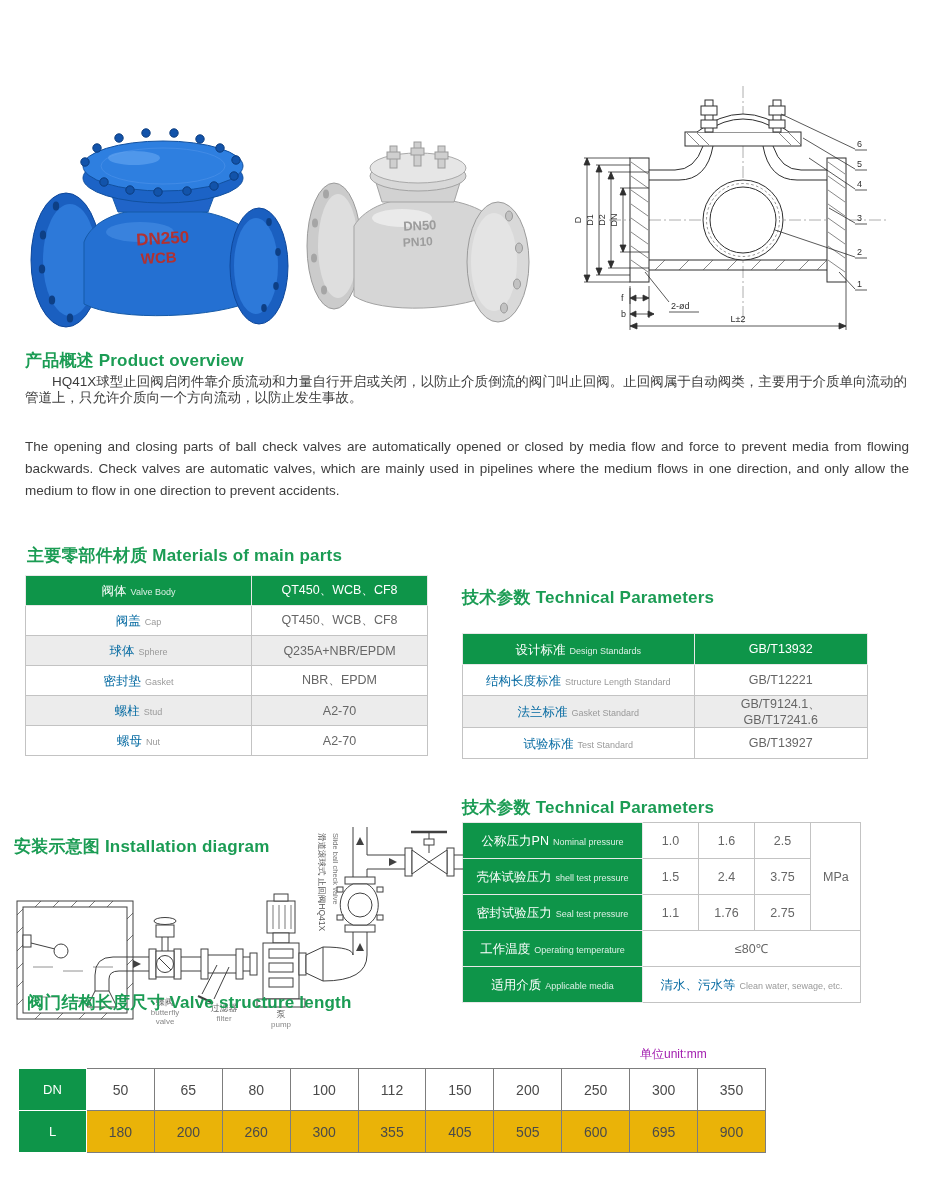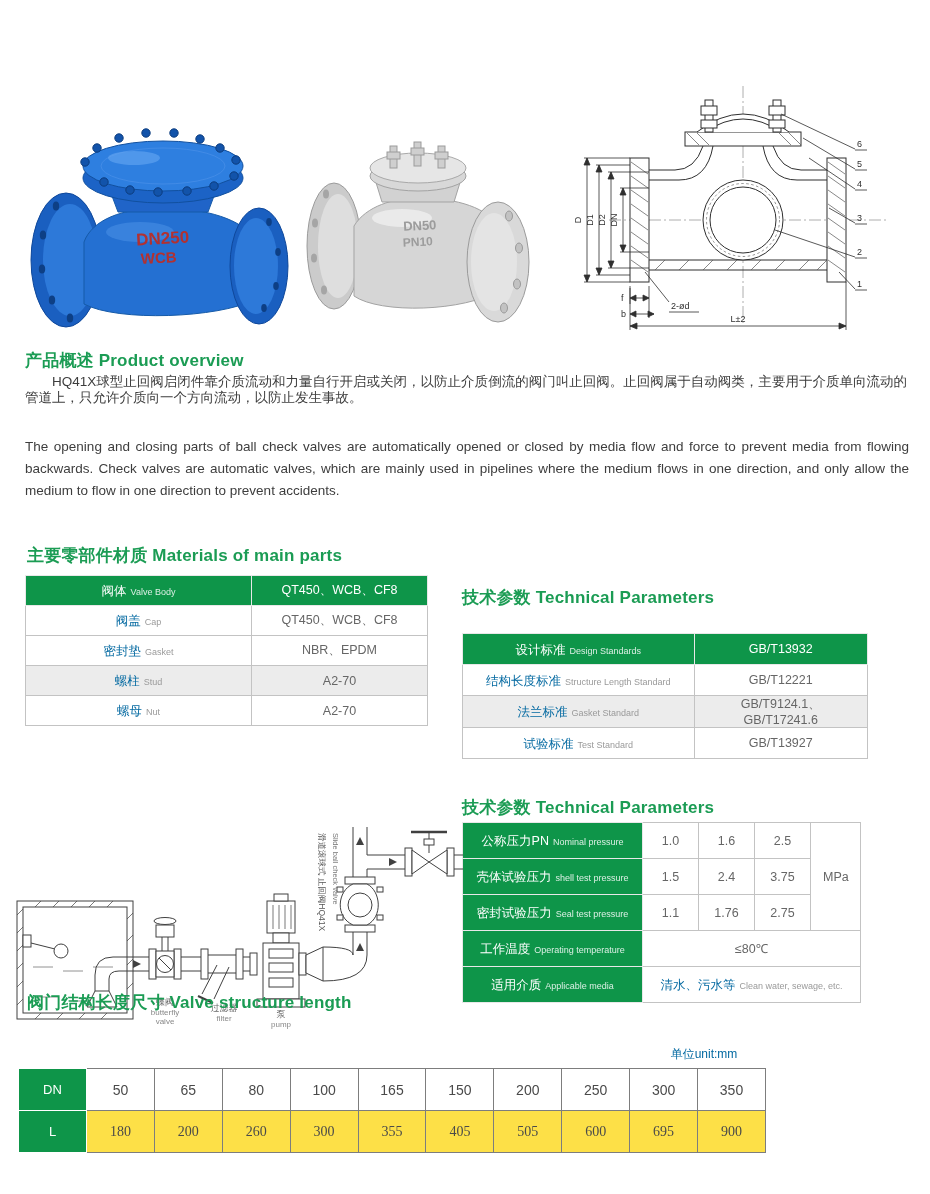--- a/index.html
+++ b/index.html
@@ -17,22 +17,22 @@
   tr.green td, td.green{background:#0e9549;border-color:#e8e8e8;}
   tr.green .cn-lab, td.green .cn-lab{color:#fff;}
   tr.green .en-lab, td.green .en-lab{color:rgba(255,255,255,.85);}
   tr.green .val{color:#fff;}
   tr.gray td.data{background:#ececec;}
   .mat td{height:29px;}
   .std td{height:30px;margin-top:42px;}
   .pr td{height:35px;margin-left:30px;}
   .len td{height:41px;border-color:#7d7d7d;font-size:14px;color:#4a4a4a;}
   .len td.green{border-color:#fff;background:#0e9549;color:#fff;font-size:13px;}
-  .len tr.gray td.data{background:#fde047;font-family:Liberation Serif, serif;}
-  .unit-note{position:absolute;font-size:12px;color:#0369a1;text-align:center;}
+  .len tr.gray td.data{background:#eab308;}
+  .unit-note{position:absolute;font-size:12px;color:#a21caf;text-align:left;}
   svg text{font-family:"Liberation Sans",sans-serif;}
 </style>
 </head>
 <body>
 
 <div class="page">
 
   <svg class="abs" style="left:22px;top:92px;" width="282" height="248" viewBox="0 0 282 248">
     <g>
       <ellipse cx="44" cy="168" rx="35" ry="67" fill="#1a5fc0" stroke="#0f489b"></ellipse>
@@ -198,20 +198,24 @@
   <table class="mat" style="left:25px;top:575px;width:403px;">
     <tbody>
         <tr class="green">
       <td style="width:50%"><span class="cn-lab">阀体</span><span class="en-lab">Valve Body</span></td>
       <td class="val">QT450、WCB、CF8</td>
     </tr>
     <tr>
       <td><span class="cn-lab">阀盖</span><span class="en-lab">Cap</span></td>
       <td class="val">QT450、WCB、CF8</td>
     </tr>
+    <tr class="gray">
+      <td class="data"><span class="cn-lab">球体</span><span class="en-lab">Sphere</span></td>
+      <td class="val data">Q235A+NBR/EPDM</td>
+    </tr>
     <tr>
       <td><span class="cn-lab">密封垫</span><span class="en-lab">Gasket</span></td>
       <td class="val">NBR、EPDM</td>
     </tr>
     <tr class="gray">
       <td class="data"><span class="cn-lab">螺柱</span><span class="en-lab">Stud</span></td>
       <td class="val data">A2-70</td>
     </tr>
     <tr>
       <td><span class="cn-lab">螺母</span><span class="en-lab">Nut</span></td>
@@ -275,20 +279,21 @@
       <td class="green"><span class="cn-lab">工作温度</span><span class="en-lab">Operating temperature</span></td>
       <td class="val" colspan="4">≤80℃</td>
     </tr>
     <tr>
       <td class="green"><span class="cn-lab">适用介质</span><span class="en-lab">Applicable media</span></td>
       <td colspan="4"><span class="cn-lab">清水、污水等</span><span class="en-lab">Clean water, sewage, etc.</span></td>
     </tr>
   </tbody>
     </table>
 
+  <div class="sec-title" style="left:14px;top:835px;">安装示意图 Installation diagram</div>
   <svg class="abs" style="left:5px;top:815px;" width="458" height="218" viewBox="0 0 458 218">
     <g stroke="#404040" fill="none" stroke-width="1">
       <g>
         <rect x="12" y="86" width="116" height="118"></rect>
         <rect x="18" y="92" width="104" height="106"></rect>
         <path d="M12,100 L18,94 M12,118 L18,112 M12,136 L18,130 M12,154 L18,148 M12,172 L18,166 M12,190 L18,184" stroke-width="0.7"></path>
         <path d="M30,92 L36,86 M48,92 L54,86 M66,92 L72,86 M84,92 L90,86 M102,92 L108,86" stroke-width="0.7"></path>
         <path d="M122,104 L128,98 M122,126 L128,120 M122,150 L128,144 M122,174 L128,168" stroke-width="0.7"></path>
         <path d="M30,204 L36,198 M52,204 L58,198 M74,204 L80,198 M96,204 L102,198" stroke-width="0.7"></path>
         <rect x="18" y="120" width="8" height="12" fill="#fff"></rect>
@@ -394,21 +399,21 @@
         <col>
         <col>
       </colgroup>
     <tbody>
         <tr>
       <td class="green">DN</td>
       <td class="data">50</td>
       <td class="data">65</td>
       <td class="data">80</td>
       <td class="data">100</td>
-      <td class="data">165</td>
+      <td class="data">112</td>
       <td class="data">150</td>
       <td class="data">200</td>
       <td class="data">250</td>
       <td class="data">300</td>
       <td class="data">350</td>
     </tr>
     <tr class="gray">
       <td class="green">L</td>
       <td class="data">180</td>
       <td class="data">200</td>

